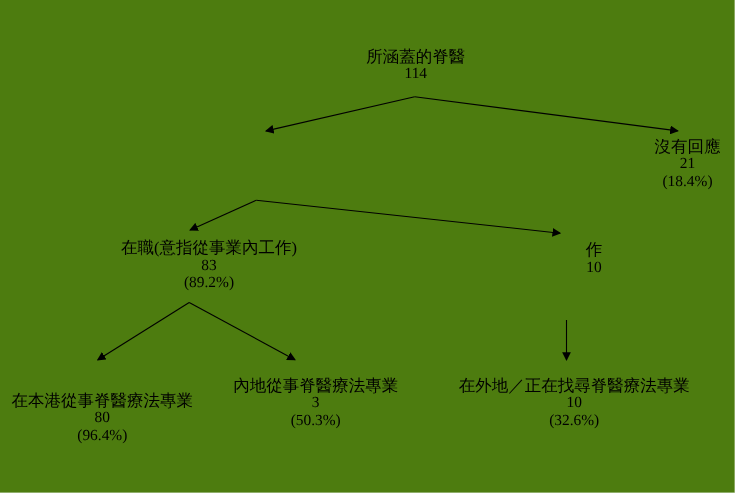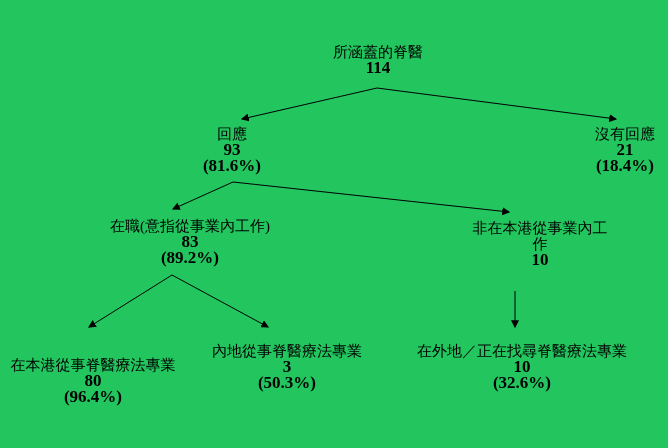--- a/index.html
+++ b/index.html
@@ -4,21 +4,21 @@
 <style>
   html, body {
     margin: 0;
     padding: 0;
     background: #ffffff;
   }
   .canvas {
     position: relative;
     width: 668px;
     height: 448px;
-    background: #22c55e;
+    background: #4d7c0f;
     font-family: "Liberation Serif", "DejaVu Serif", serif;
     color: #000000;
     overflow: hidden;
   }
   .arrows {
     position: absolute;
     left: 0;
     top: 0;
     width: 668px;
     height: 448px;
@@ -33,23 +33,23 @@
     text-align: center;
     white-space: nowrap;
   }
   .node .label {
     font-size: 15px;
     line-height: 16px;
     font-weight: normal;
   }
   .node .value,
   .node .percent {
-    font-size: 17px;
+    font-size: 14px;
     line-height: 16px;
-    font-weight: bold;
+    font-weight: normal;
   }
 </style>
 </head>
 <body>
 
 <div class="canvas">
 
   <svg class="arrows" viewBox="0 0 668 448" xmlns="http://www.w3.org/2000/svg">
     <defs>
       <marker id="arrow" viewBox="0 0 10 10" refX="8.5" refY="5" markerWidth="8" markerHeight="8" orient="auto-start-reverse">
@@ -63,40 +63,34 @@
     <line x1="172" y1="275" x2="89" y2="327" marker-end="url(#arrow)"></line>
     <line x1="172" y1="275" x2="268" y2="327" marker-end="url(#arrow)"></line>
     <line x1="515" y1="291" x2="515" y2="327" marker-end="url(#arrow)"></line>
   </svg>
 
   <div class="node" style="left:378px; top:44px">
     <div class="label">所涵蓋的脊醫</div>
     <div class="value">114</div>
   </div>
 
-  <div class="node" style="left:232px; top:126px">
-    <div class="label">回應</div>
-    <div class="value">93</div>
-    <div class="percent">(81.6%)</div>
-  </div>
 
   <div class="node" style="left:625px; top:126px">
     <div class="label">沒有回應</div>
     <div class="value">21</div>
     <div class="percent">(18.4%)</div>
   </div>
 
   <div class="node" style="left:190px; top:218px">
     <div class="label">在職(意指從事業內工作)</div>
     <div class="value">83</div>
     <div class="percent">(89.2%)</div>
   </div>
 
   <div class="node" style="left:540px; top:220px">
-    <div class="label">非在本港從事業內工</div>
     <div class="label">作</div>
     <div class="value">10</div>
   </div>
 
   <div class="node" style="left:93px; top:357px">
     <div class="label">在本港從事脊醫療法專業</div>
     <div class="value">80</div>
     <div class="percent">(96.4%)</div>
   </div>
 

